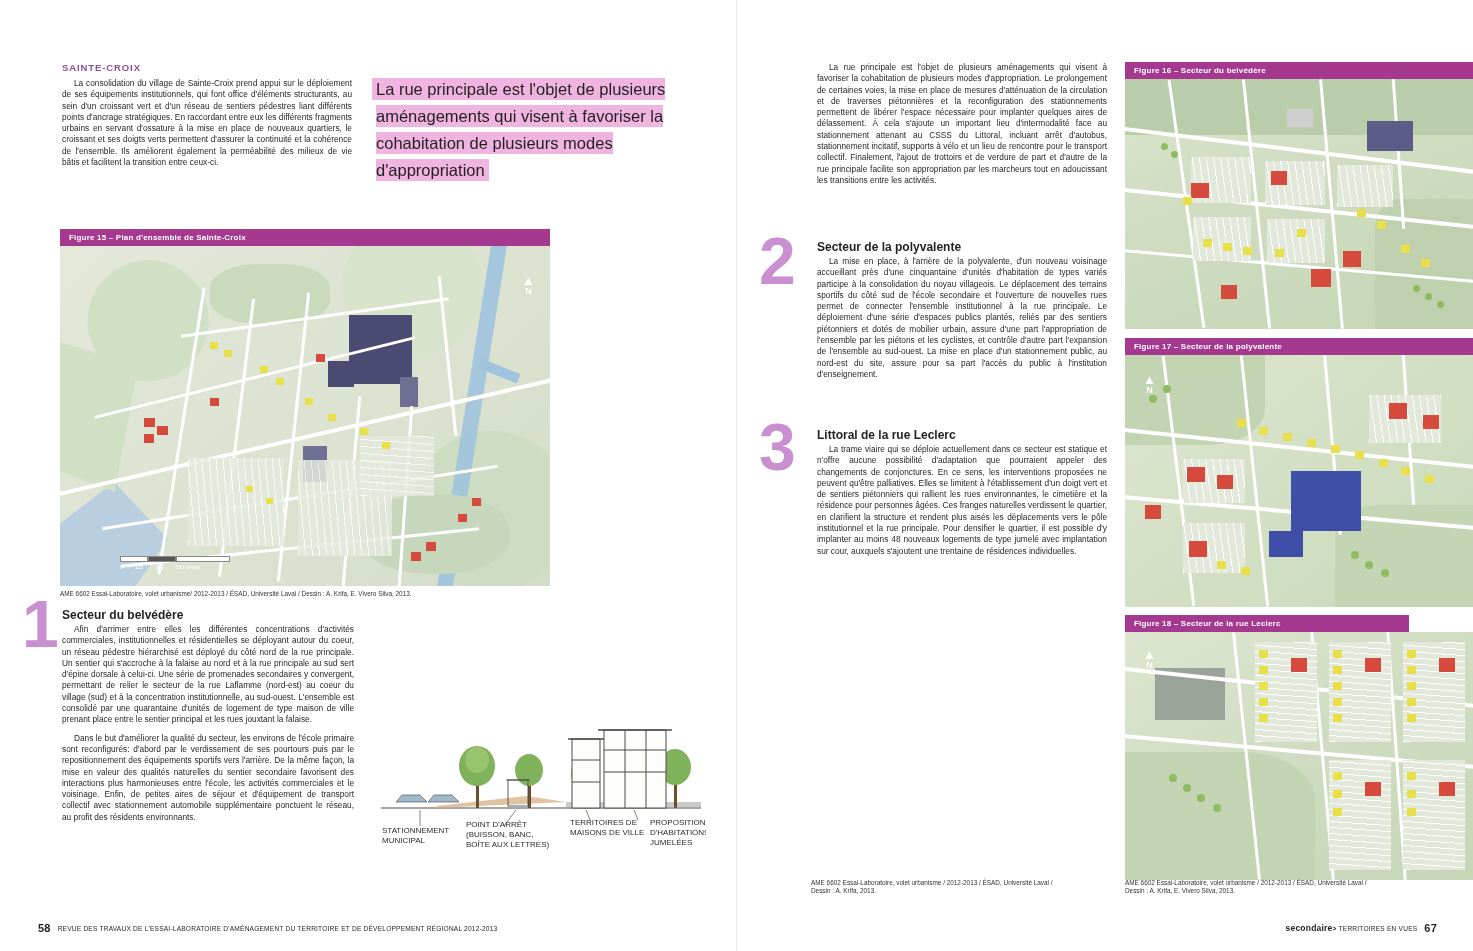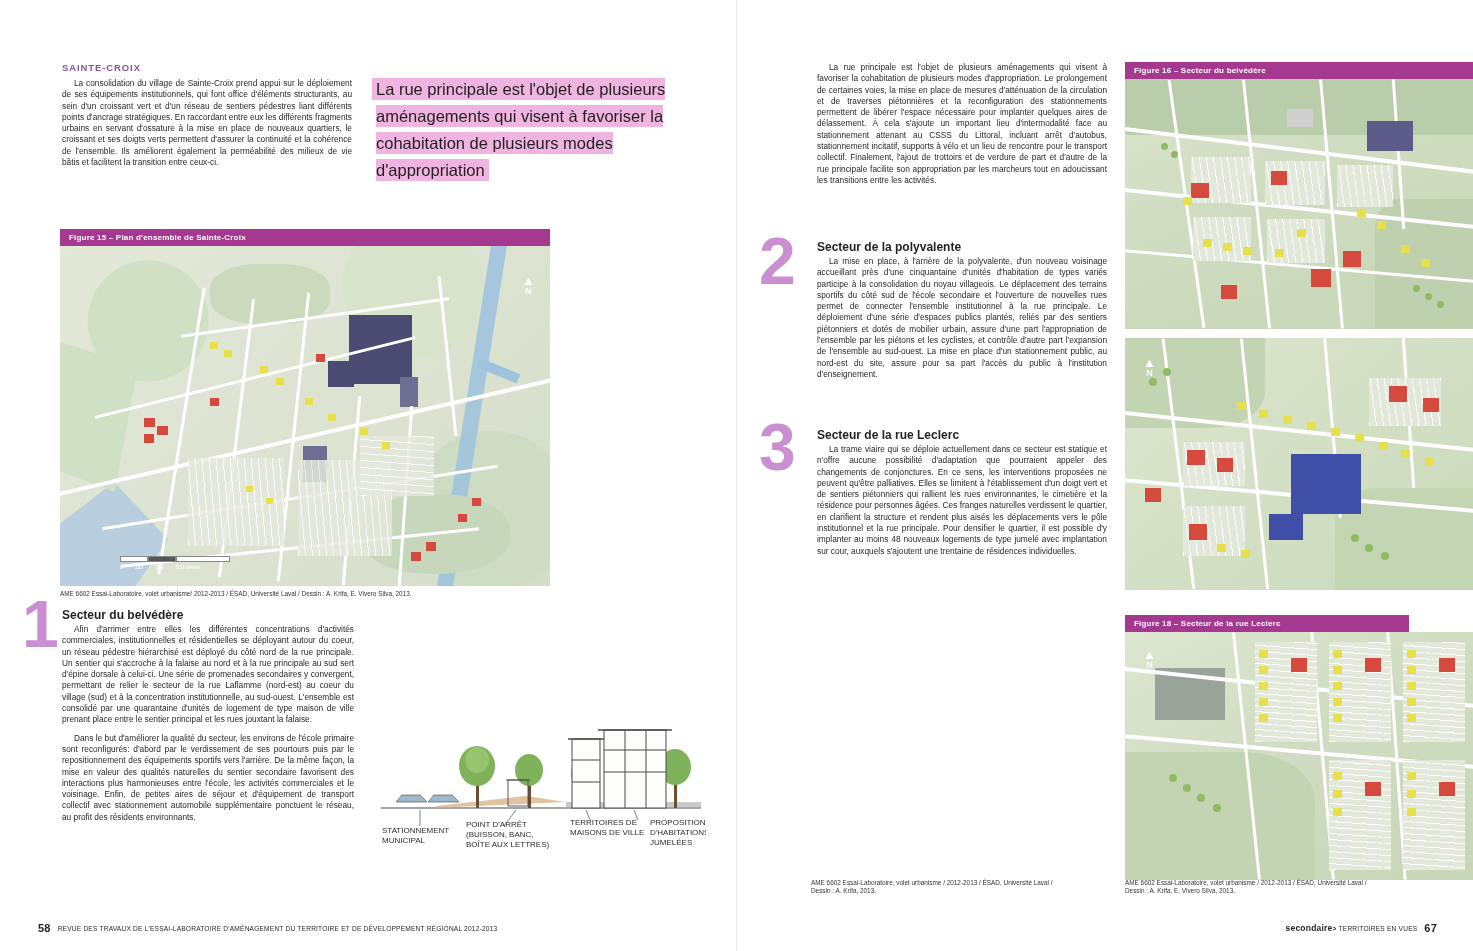--- a/index.html
+++ b/index.html
@@ -263,21 +263,21 @@
     <div style="position:absolute;left:22px;top:232px;width:46px;" class="big-num">2</div>
     <div style="position:absolute;left:80px;top:240px;width:290px;">
       <div class="sub-head">Secteur de la polyvalente</div>
       <div class="body-col">
         <p>La mise en place, à l'arrière de la polyvalente, d'un nouveau voisinage accueillant près d'une cinquantaine d'unités d'habitation de types variés participe à la consolidation du noyau villageois. Le déplacement des terrains sportifs du côté sud de l'école secondaire et l'ouverture de nouvelles rues permet de connecter l'ensemble institutionnel à la rue principale. Le déploiement d'une série d'espaces publics plantés, reliés par des sentiers piétonniers et dotés de mobilier urbain, assure d'une part l'appropriation de l'ensemble par les piétons et les cyclistes, et contrôle d'autre part l'expansion de l'ensemble au sud-ouest. La mise en place d'un stationnement public, au nord-est du site, assure pour sa part l'accès du public à l'institution d'enseignement.</p>
       </div>
     </div>
 
     <div style="position:absolute;left:22px;top:418px;width:46px;" class="big-num">3</div>
     <div style="position:absolute;left:80px;top:428px;width:290px;">
-      <div class="sub-head">Secteur de la rue Leclerc</div>
+      <div class="sub-head">Littoral de la rue Leclerc</div>
       <div class="body-col">
         <p>La trame viaire qui se déploie actuellement dans ce secteur est statique et n'offre aucune possibilité d'adaptation que pourraient appeler des changements de conjonctures. En ce sens, les interventions proposées ne peuvent qu'être palliatives. Elles se limitent à l'établissement d'un doigt vert et de sentiers piétonniers qui rallient les rues environnantes, le cimetière et la résidence pour personnes âgées. Ces franges naturelles verdissent le quartier, en clarifient la structure et rendent plus aisés les déplacements vers le pôle institutionnel et la rue principale. Pour densifier le quartier, il est possible d'y implanter au moins 48 nouveaux logements de type jumelé avec implantation sur cour, auxquels s'ajoutent une trentaine de résidences individuelles.</p>
       </div>
     </div>
 
     <div style="position:absolute;left:388px;top:62px;width:348px;">
       <div class="fig-cap-bar">Figure 16 – Secteur du belvédère</div>
       <div class="map" style="width:348px;height:250px;">
         <div class="field" style="left:0;top:0;width:348px;height:250px;background:
           linear-gradient(160deg,#dbe5cd,#cfdcc0 45%,#c6d6b6);"></div>
@@ -319,20 +319,21 @@
 
         <div class="dot" style="left:36px;top:64px;width:7px;height:7px;background:#8fbb63;"></div>
         <div class="dot" style="left:46px;top:72px;width:7px;height:7px;background:#8fbb63;"></div>
         <div class="dot" style="left:288px;top:206px;width:7px;height:7px;background:#8fbb63;"></div>
         <div class="dot" style="left:300px;top:214px;width:7px;height:7px;background:#8fbb63;"></div>
         <div class="dot" style="left:312px;top:222px;width:7px;height:7px;background:#8fbb63;"></div>
       </div>
     </div>
 
     <div style="position:absolute;left:388px;top:338px;width:348px;">
+      <div class="fig-cap-bar">Figure 17 – Secteur de la polyvalente</div>
       <div class="map" style="width:348px;height:252px;">
         <div class="field" style="left:0;top:0;width:348px;height:252px;background:linear-gradient(140deg,#dde6d0,#d2dfc3 55%,#c9d9ba);"></div>
         <div class="field" style="left:0;top:0;width:140px;height:90px;background:#c2d4b2;border-radius:0 0 40% 0;"></div>
         <div class="field" style="left:210px;top:150px;width:138px;height:102px;background:#c4d5b4;border-radius:30% 0 0 0;"></div>
 
         <div class="road" style="left:-10px;top:92px;width:380px;height:4px;transform:rotate(6deg);"></div>
         <div class="road" style="left:-10px;top:156px;width:380px;height:4px;transform:rotate(5deg);"></div>
         <div class="road" style="left:52px;top:0;width:3px;height:252px;transform:rotate(-7deg);"></div>
         <div class="road" style="left:128px;top:0;width:3px;height:252px;transform:rotate(-6deg);"></div>
         <div class="road" style="left:206px;top:0;width:3px;height:180px;transform:rotate(-5deg);"></div>

